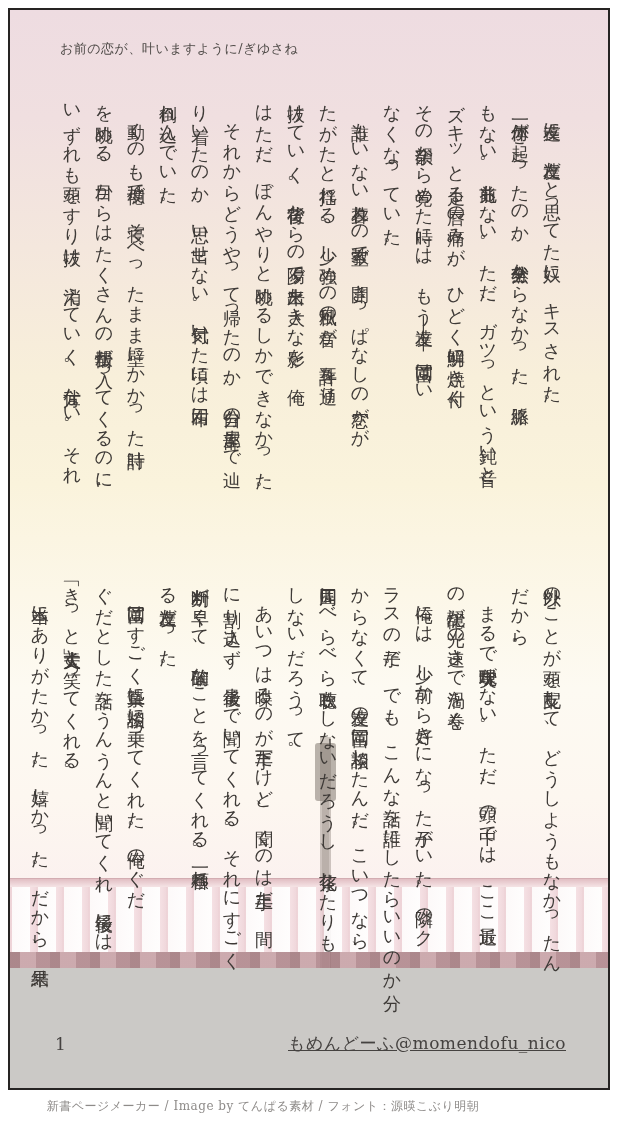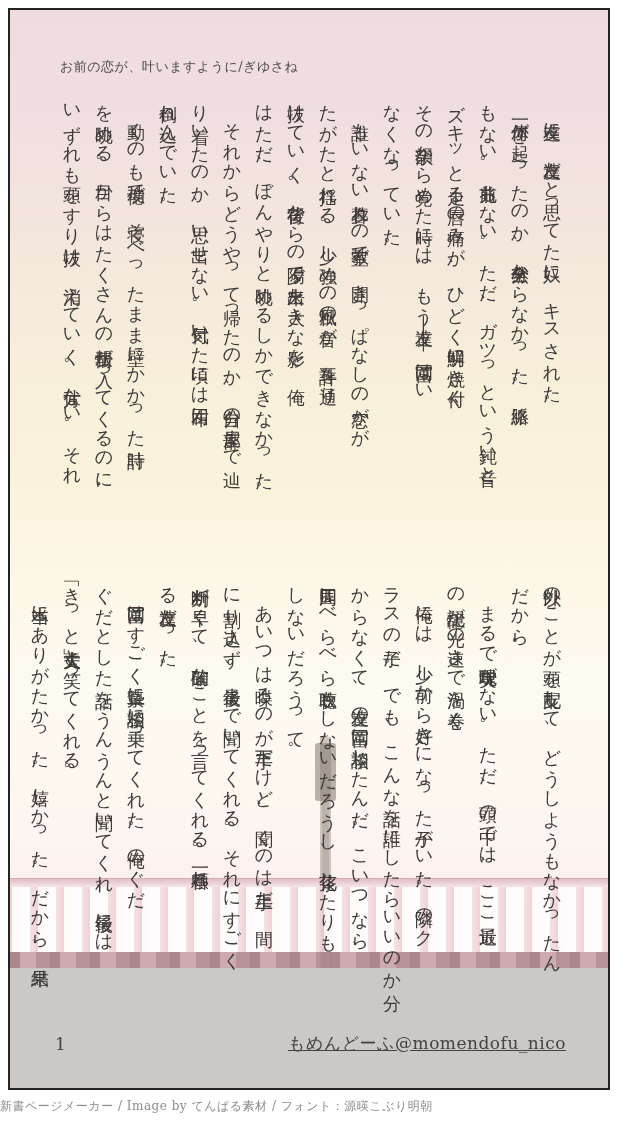--- a/index.html
+++ b/index.html
@@ -19,21 +19,21 @@
         #faf3dc 44%,
         #fcf7e8 54%,
         #fdfaf2 63%,
         #fdf7f0 73%,
         #fbf1ef 82%,
         #f9eef0 100%);
     overflow:hidden;
   }
 
   .page-title {
-    position:absolute; left:50px; top:48px;
+    position:absolute; left:50px; top:30px;
     font-size:13px; letter-spacing:0.5px; color:#4e4a47;
   }
 
   .text-section {
     position:absolute; right:40px;
     writing-mode:vertical-rl; text-orientation:mixed;
     color:var(--text_ink); font-size:18px;
     z-index:5;
   }
   .section-top    { top:82px; }
@@ -84,21 +84,21 @@
 
   .page-number {
     position:absolute; left:45px; top:1024px; font-size:17px; color:#454240; z-index:6;
   }
   .credit {
     position:absolute; right:42px; top:1022px; font-size:17px; color:#454240;
     letter-spacing:0.5px; z-index:6;text-decoration:underline;
   }
 
   .caption {
-    position:absolute; left:0; top:1098px; width:526px; 
+    position:absolute; left:0; top:1098px; width:526px; text-align:center;
     font-size:12px; color:#8e8b89; letter-spacing:0.5px;
   }
 </style>
 </head>
 <body>
 
 <div class="page">
 
   <div class="page-title">お前の恋が、叶いますように/ぎゆさね</div>
 

